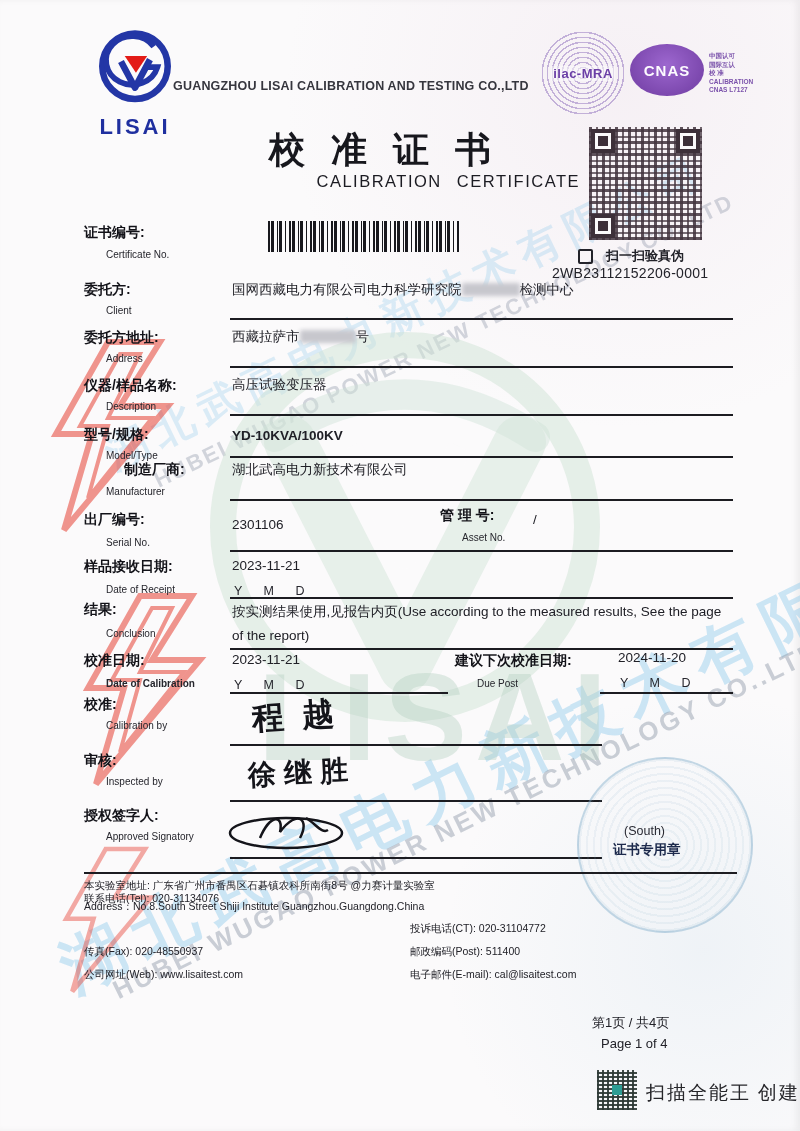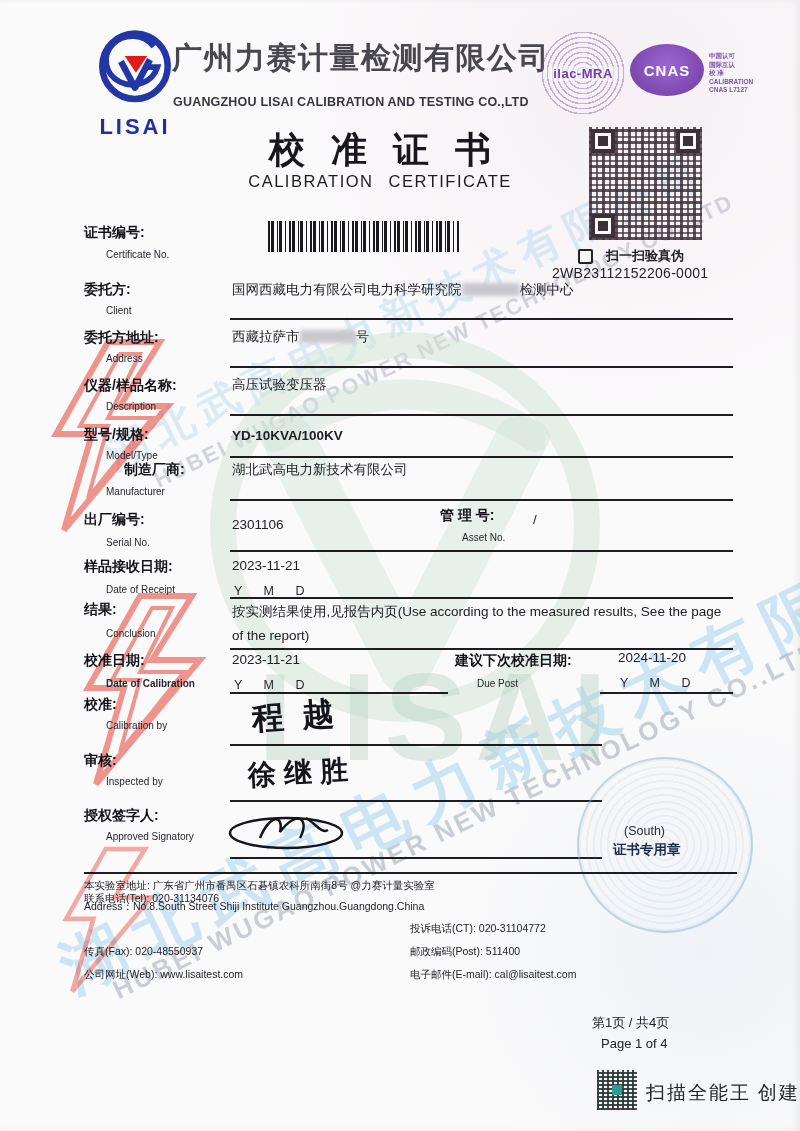--- a/index.html
+++ b/index.html
@@ -20,33 +20,33 @@
   .wm-cn-a{left:96px;top:432px;transform:rotate(-26deg);font-size:42px;font-weight:700;letter-spacing:9px;color:rgba(122,192,232,.26);}
   .wm-en-a{left:150px;top:470px;transform:rotate(-26deg);font-size:22px;font-weight:700;letter-spacing:2px;color:rgba(148,156,172,.40);}
   .wm-cn-b{left:46px;top:934px;transform:rotate(-26deg);font-size:64px;font-weight:700;letter-spacing:14px;color:rgba(118,190,232,.36);}
   .wm-en-b{left:108px;top:978px;transform:rotate(-26deg);font-size:26px;font-weight:700;letter-spacing:3px;color:rgba(142,152,168,.46);}
   .wm-lisai{left:258px;top:646px;font-size:124px;font-weight:700;letter-spacing:8px;color:rgba(176,206,188,.38);}
   .lightning{position:absolute;opacity:.5;}
   
   .logo-wrap{left:80px;top:26px;width:110px;text-align:center;}
   .logo-text{font-size:22px;font-weight:700;color:#1f2f9f;letter-spacing:3px;margin-top:-2px;}
   .company-cn{left:172px;top:38px;font-size:30px;font-weight:700;color:#47474d;letter-spacing:1.5px;}
-  .company-en{left:173px;top:79px;font-size:12.5px;font-weight:700;color:#36363e;letter-spacing:.2px;margin-top:16px;}
+  .company-en{left:173px;top:79px;font-size:12.5px;font-weight:700;color:#36363e;letter-spacing:.2px;}
   .seal-ilac{left:540px;top:30px;width:86px;height:86px;border-radius:50%;
     background:repeating-radial-gradient(circle at 50% 50%, rgba(110,70,170,.38) 0 1.5px, rgba(255,255,255,0) 1.5px 5px);
     display:flex;align-items:center;justify-content:center;}
   .seal-ilac span{font-size:13px;font-weight:700;color:#6b3fa6;background:rgba(251,250,251,.55);padding:0 2px;letter-spacing:.5px;}
   .seal-cnas{left:630px;top:44px;width:74px;height:52px;border-radius:50%;
     background:radial-gradient(ellipse at 50% 40%, #9d67cf 0%, #7c48ae 70%, #8f58c2 100%);
     display:flex;align-items:center;justify-content:center;}
   .seal-cnas span{color:#fdfbff;font-size:15px;font-weight:700;letter-spacing:1px;}
   .seal-side{left:709px;top:52px;font-size:6.5px;line-height:8.5px;color:#7b52ab;font-weight:700;}
   
   .title-cn{left:180px;top:126px;width:400px;text-align:center;font-size:36px;font-weight:700;color:#17171d;letter-spacing:26px;text-indent:26px;}
-  .title-en{left:180px;top:172px;width:400px;text-align:center;font-size:16.5px;font-weight:500;color:#1b1b22;letter-spacing:1.5px;word-spacing:9px;}
+  .title-en{left:180px;top:172px;width:400px;text-align:right;font-size:16.5px;font-weight:500;color:#1b1b22;letter-spacing:1.5px;word-spacing:9px;}
   
   .barcode{left:268px;top:221px;width:192px;height:31px;
     background:repeating-linear-gradient(90deg,#18181d 0 2px,#fbfafb 2px 3px,#18181d 3px 6px,#fbfafb 6px 9px,#18181d 9px 10px,#fbfafb 10px 11px,#18181d 11px 14px,#fbfafb 14px 17px,#18181d 17px 18px,#fbfafb 18px 21px);}
   .qr{left:589px;top:127px;width:113px;height:113px;
     background-image:
       repeating-linear-gradient(0deg, rgba(66,52,62,.85) 0 3px, transparent 3px 6px, rgba(66,52,62,.7) 6px 8px, transparent 8px 12px),
       repeating-linear-gradient(90deg, rgba(66,52,62,.85) 0 3px, transparent 3px 7px, rgba(66,52,62,.75) 7px 9px, transparent 9px 13px);}
   .finder{position:absolute;width:24px;height:24px;border:4px solid #3d3039;background:#fbfafb;box-sizing:border-box;}
   .finder::after{content:"";position:absolute;left:3px;top:3px;width:10px;height:10px;background:#3d3039;}
   .scan-hint{left:578px;top:247px;font-size:13px;font-weight:700;color:#23232a;display:flex;align-items:center;gap:13px;}
@@ -108,21 +108,20 @@
 
   <div class="abs logo-wrap">
     <svg width="94" height="86" viewBox="0 0 100 92">
       <circle cx="50" cy="43" r="35" fill="none" stroke="#2336a6" stroke-width="7"></circle>
       <path d="M70,22 A28,26 0 1 0 74,44 L60,44" fill="none" stroke="#2336a6" stroke-width="6"></path>
       <polygon points="39,32 63,32 51,50" fill="#e31b17"></polygon>
       <polyline points="35,38 50,66 66,36" fill="none" stroke="#2336a6" stroke-width="7" stroke-linejoin="round"></polyline>
     </svg>
     <div class="logo-text">LISAI</div>
   </div>
-  <div class="abs company-cn">广州力赛计量检测有限公司</div>
   <div class="abs company-en">GUANGZHOU LISAI CALIBRATION AND TESTING CO.,LTD</div>
   <div class="abs seal-cnas">
       <span>CNAS</span>
     </div>
   <div class="abs seal-ilac">
       <span>ilac-MRA</span>
     </div>
   <div class="abs seal-side">
     <div>中国认可</div>
     <div>国际互认</div>

